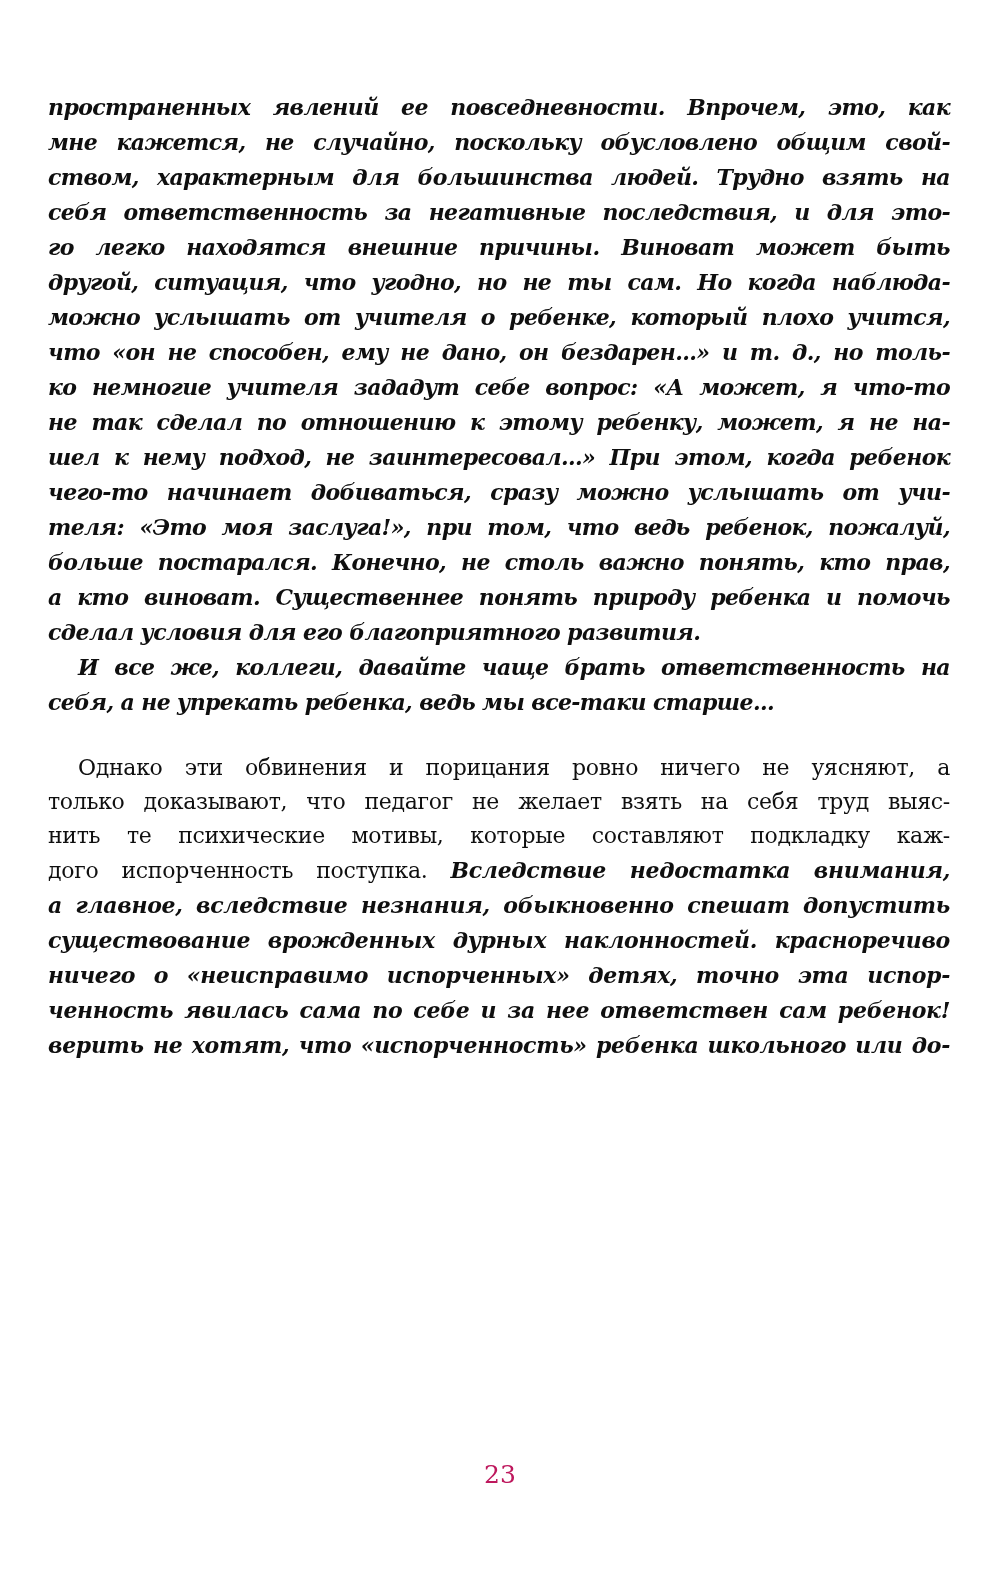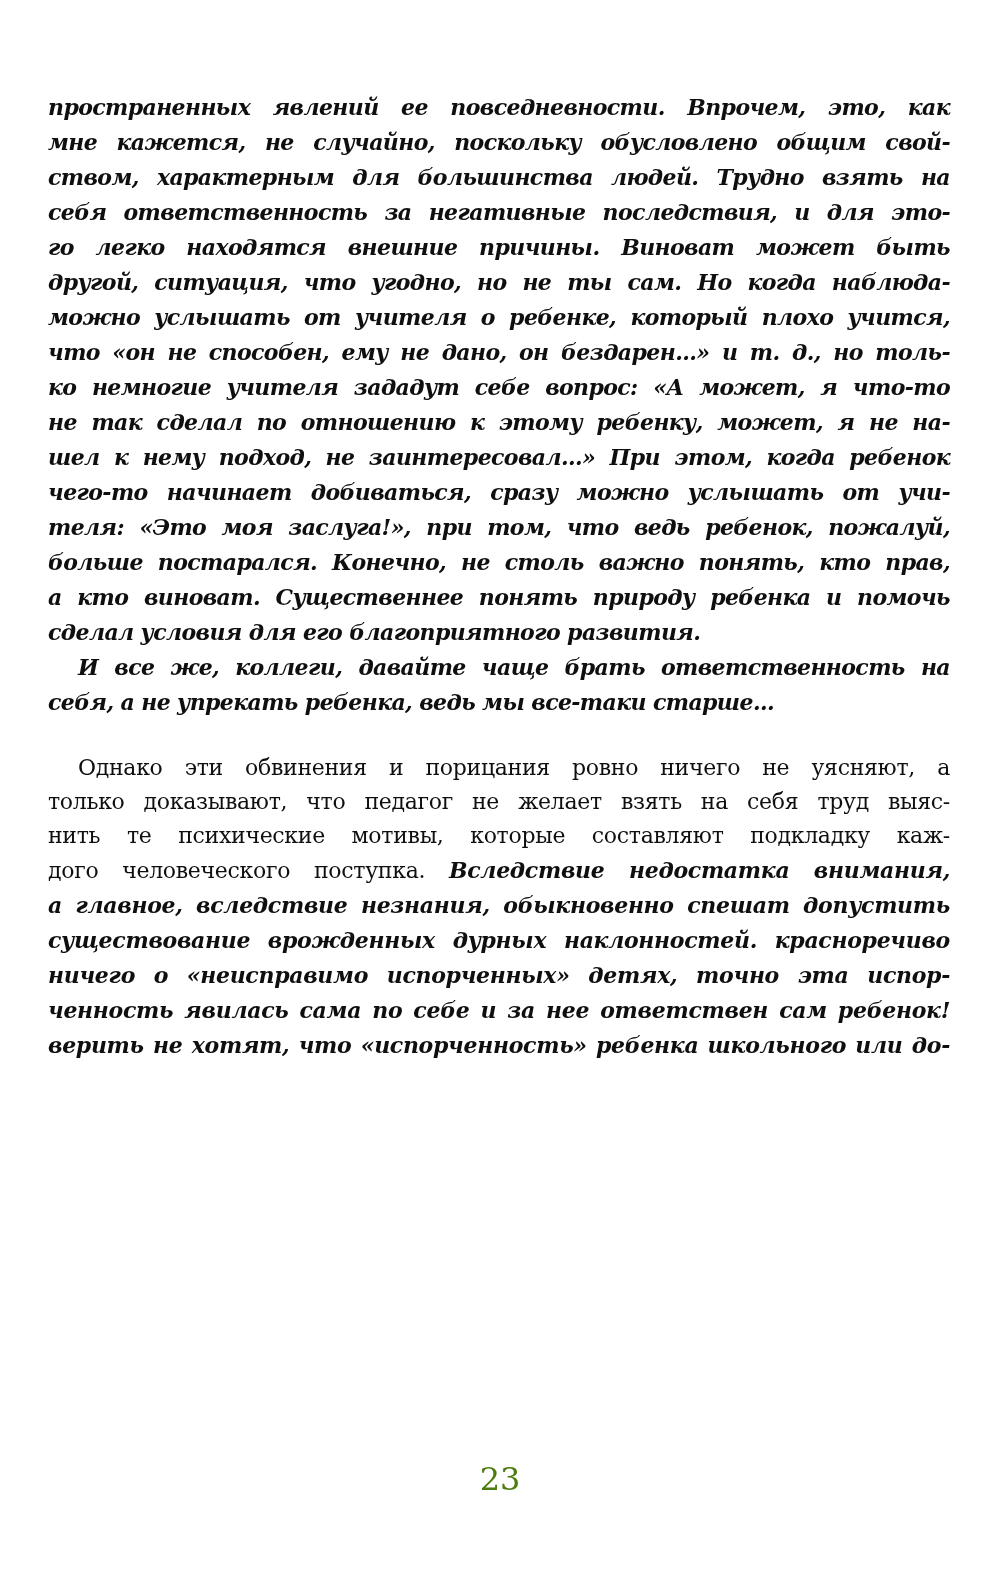--- a/index.html
+++ b/index.html
@@ -43,24 +43,24 @@
   }
   .run-regular      { font-style: normal; font-weight: 400; }
   .run-italic       { font-style: italic; font-weight: 700; }
   .run-bold-italic  { font-style: italic; font-weight: 700; }
   .page-number {
     position: absolute;
     top: 1460px;
     left: 0;
     width: 1000px;
     text-align: center;
-    font-size: 32px;
+    font-size: 25px;
     font-style: normal;
     font-weight: 400;
-    color: #4d7c0f;
+    color: #be185d;
   }
 </style>
 </head>
 <body>
 
 <div class="page">
   <section class="textblock quote-section">
       <div class="line"><span class="run-bold-italic">пространенных явлений ее повседневности. Впрочем, это, как</span></div>
       <div class="line"><span class="run-bold-italic">мне кажется, не случайно, поскольку обусловлено общим свой-</span></div>
       <div class="line"><span class="run-bold-italic">ством, характерным для большинства людей. Трудно взять на</span></div>
@@ -77,21 +77,21 @@
       <div class="line"><span class="run-bold-italic">больше постарался. Конечно, не столь важно понять, кто прав,</span></div>
       <div class="line"><span class="run-bold-italic">а кто виноват. Существеннее понять природу ребенка и помочь</span></div>
       <div class="line last"><span class="run-bold-italic">сделал условия для его благоприятного развития.</span></div>
       <div class="line indent"><span class="run-bold-italic">И все же, коллеги, давайте чаще брать ответственность на</span></div>
       <div class="line last"><span class="run-bold-italic">себя, а не упрекать ребенка, ведь мы все-таки старше...</span></div>
     </section>
   <section class="textblock body-paragraph">
       <div class="line indent"><span class="run-regular">Однако эти обвинения и порицания ровно ничего не уясняют, а</span></div>
       <div class="line"><span class="run-regular">только доказывают, что педагог не желает взять на себя труд выяс-</span></div>
       <div class="line"><span class="run-regular">нить те психические мотивы, которые составляют подкладку каж-</span></div>
-      <div class="line"><span class="run-regular">дого человеческого поступка. </span><span class="run-italic">Вследствие недостатка внимания,</span></div>
+      <div class="line"><span class="run-regular">дого испорченность поступка. </span><span class="run-italic">Вследствие недостатка внимания,</span></div>
       <div class="line"><span class="run-italic">а главное, вследствие незнания, обыкновенно спешат допустить</span></div>
       <div class="line"><span class="run-italic">существование </span><span class="run-bold-italic">врожденных</span><span class="run-italic"> дурных наклонностей. красноречиво</span></div>
       <div class="line"><span class="run-italic">ничего о «неисправимо испорченных» детях, точно эта испор-</span></div>
       <div class="line"><span class="run-italic">ченность явилась сама по себе и за нее ответствен сам ребенок!</span></div>
       <div class="line"><span class="run-italic">верить не хотят, что «испорченность» ребенка школьного или до-</span></div>
     </section>
 
   <div class="page-number">23</div>
 </div>
 

